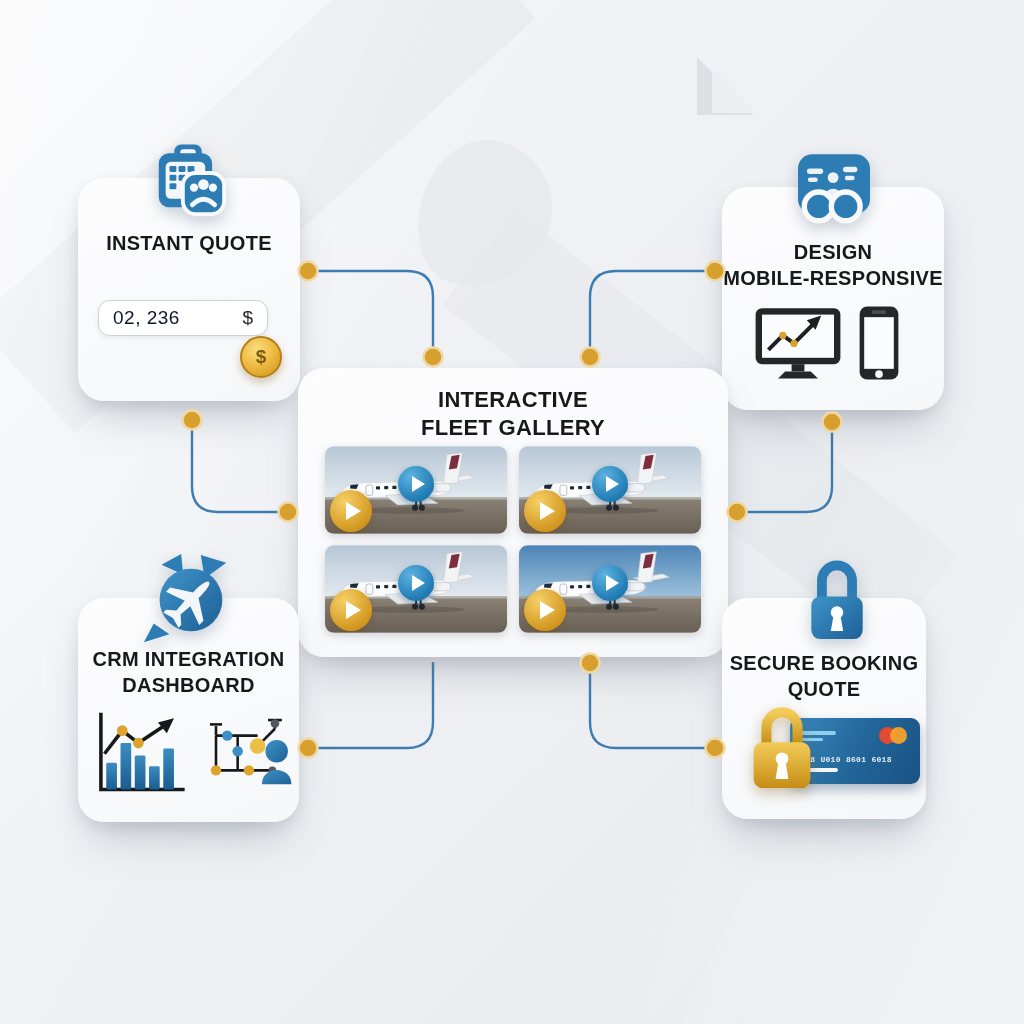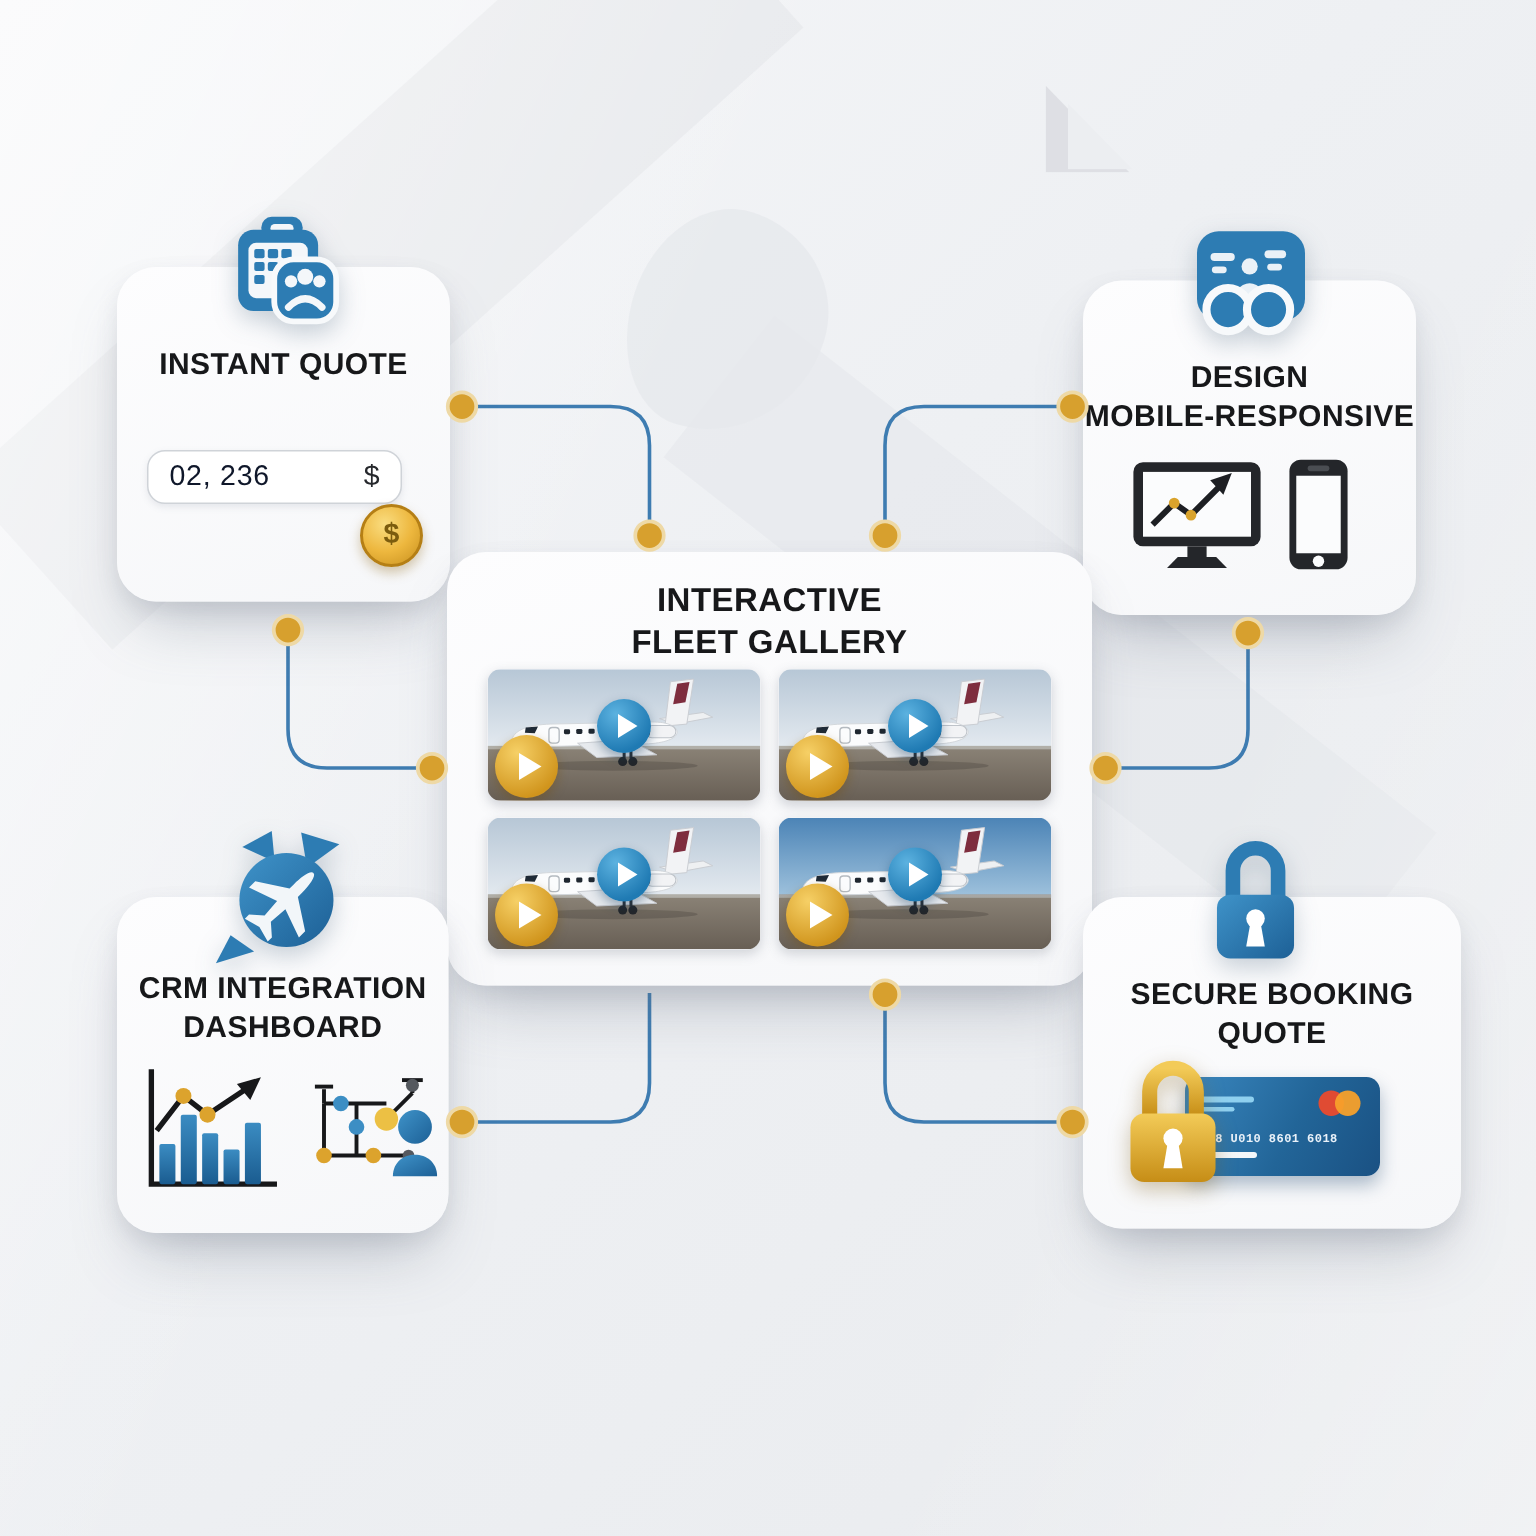--- a/index.html
+++ b/index.html
@@ -343,21 +343,21 @@
         <circle cx="30" cy="70" r="6" fill="#dca32d"></circle>
         <circle cx="68" cy="70" r="6" fill="#dca32d"></circle>
         <circle cx="95" cy="70" r="4.5" fill="#55595f"></circle>
         <circle cx="98" cy="16" r="5" fill="#55595f"></circle>
         <circle cx="100" cy="48" r="13" fill="url(#blugrad)"></circle>
         <path d="M83,86 C83,64 117,64 117,86 Z" fill="url(#blugrad)"></path>
       </svg>
     </div>
   </section>
 
-  <section class="card" style="left:722px;top:598px;width:252px;height:221px;">
+  <section class="card" style="left:722px;top:598px;width:204px;height:221px;">
     <div class="icon-top" style="left:84px;top:-44px;">
       <svg width="62" height="92" viewBox="0 0 70 100">
         <path d="M18,48 V28 a17,17 0 0 1 34,0 V48" fill="none" stroke="#2d7cb3" stroke-width="11"></path>
         <rect x="6" y="46" width="58" height="48" rx="10" fill="url(#blugrad)"></rect>
         <circle cx="35" cy="64" r="7" fill="#fff"></circle>
         <path d="M31,68 h8 l3,17 h-14 Z" fill="#fff"></path>
       </svg>
     </div>
     <h2 class="card-title" style="top:52px;">
       <span class="line">SECURE BOOKING</span>

